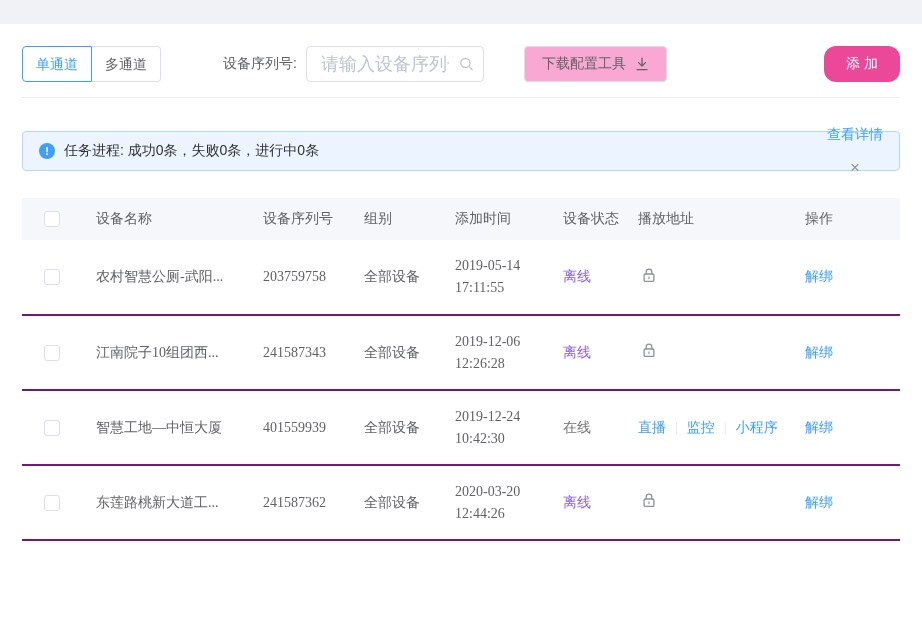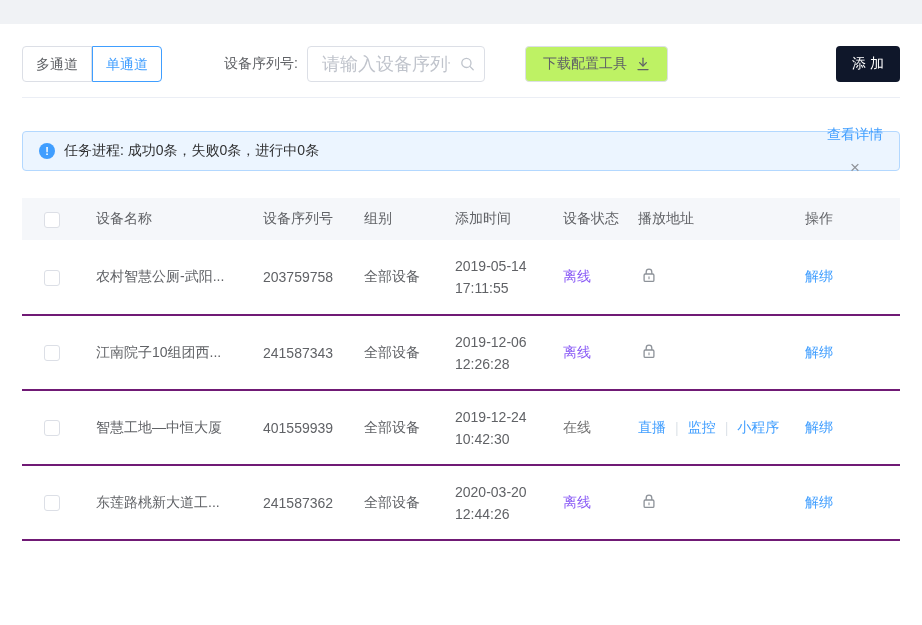--- a/index.html
+++ b/index.html
@@ -24,47 +24,47 @@
   .serial-label { margin-left:62px; color:#606266; }
   .search-box { position:relative; margin-left:9px; }
   .search-input {
     width:178px; height:36px; border:1px solid #dcdfe6; border-radius:4px;
     padding:0 34px 0 14px; font-size:18px; color:#606266; outline:none;
     font-family:inherit;
   }
   .search-input::placeholder { color:#c0c4cc; }
   .search-icon { position:absolute; right:10px; top:50%; transform:translateY(-50%); display:flex; }
   .download-btn {
-    margin-left:40px; height:36px; padding:0 17px; background:#bef264;
+    margin-left:40px; height:36px; padding:0 17px; background:#f9a8d4;
     border:1px solid #dcdfe6; border-radius:4px; color:#606266; font-size:14px;
     display:flex; align-items:center; gap:9px; cursor:pointer; font-family:inherit;
   }
   .add-btn {
-    margin-left:auto; height:36px; width:64px; background:#0f172a; color:#fff;
-    border:none; border-radius:4px; font-size:14px; cursor:pointer; font-family:inherit;
+    margin-left:auto; height:36px; width:76px; background:#ec4899; color:#fff;
+    border:none; border-radius:12px; font-size:14px; cursor:pointer; font-family:inherit;
   }
   .divider { border-bottom:1px solid #ebeef5; margin:15px 22px 0; }
 
   
   .banner {
     margin:33px 22px 0; height:40px; background:#ecf5ff; border:1px solid #b3d8ff;
     border-radius:4px; display:flex; align-items:center; padding:0 16px;
   }
   .banner-icon {
     width:16px; height:16px; min-width:16px; border-radius:50%; background:#409eff;
     color:#fff; font-size:11px; font-weight:bold; display:flex; align-items:center;
     justify-content:center; margin-right:9px;
   }
   .banner-text { color:#303133; }
   .banner-right { margin-left:auto; display:flex; align-items:center; gap:15px;flex-direction:column; }
   .detail-link { color:#409eff; cursor:pointer; }
   .close-icon { color:#909399; font-size:17px; line-height:1; cursor:pointer; }
 
   
-  .table-wrap { margin:27px 22px 0; }
+  .table-wrap { margin:27px 22px 0;font-family:Liberation Serif, serif; }
   table { border-collapse:collapse; table-layout:fixed; width:878px; }
   thead tr { background:#f5f7fa; height:42px; }
   th { font-weight:400; color:#606266; text-align:left; font-size:14px; padding:0; }
   tbody tr { height:75px; border-bottom:2px solid #701a75; }
   td { padding:0; font-size:14px; color:#606266; vertical-align:middle; }
   .checkbox-cell { padding-left:22px; }
   .checkbox {
     display:inline-block; width:16px; height:16px; border:1px solid #dcdfe6;
     border-radius:3px; background:#fff; vertical-align:middle; cursor:pointer;
   }
@@ -78,22 +78,22 @@
   .lock-icon { display:inline-flex; margin-left:3px; }
   .action-link { color:#409eff; cursor:pointer; }
 </style>
 </head>
 <body>
 
 <div class="top-band"></div>
 
 <div class="toolbar">
   <div class="tab-group">
+    <button class="tab active">单通道</button>
     <button class="tab">多通道</button>
-    <button class="tab active">单通道</button>
   </div>
   <span class="serial-label">设备序列号:</span>
   <span class="search-box">
     <input class="search-input" type="text" placeholder="请输入设备序列号" style="">
     <span class="search-icon">
       <svg width="15" height="15" viewBox="0 0 15 15" fill="none">
         <circle cx="6.4" cy="6.4" r="4.6" stroke="#bfc4cc" stroke-width="1.3"></circle>
         <path d="M9.9 9.9 L13.2 13.2" stroke="#bfc4cc" stroke-width="1.3" stroke-linecap="round"></path>
       </svg>
     </span>

